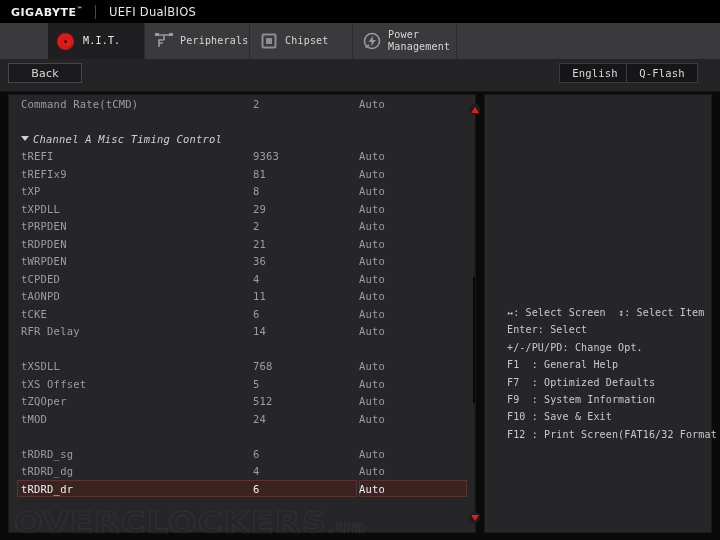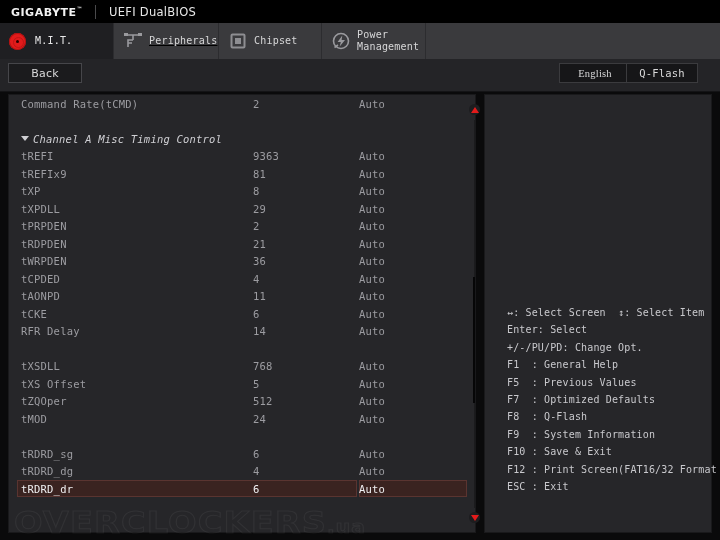--- a/index.html
+++ b/index.html
@@ -81,21 +81,21 @@
   }
   .btn{
     position:absolute;box-sizing:border-box;
     display:flex;align-items:center;justify-content:center;
     font-size:10.5px;color:#d9d9da;letter-spacing:.2px;
     background:#161618;border:1px solid #3b3b3e;cursor:default;
   }
   .btn.back{left:8px;top:4px;width:74px;height:20px;
     background:#1b1b1d;border:1px solid #46464a;
     font-family:"DejaVu Sans","Liberation Sans",sans-serif;font-size:11px;}
-  .btn.lang{left:559px;top:4px;width:72px;height:20px;font-family:Liberation Serif, serif;}
+  .btn.lang{left:559px;top:4px;width:72px;height:20px;}
   .btn.qflash{left:626px;top:4px;width:72px;height:20px;}
 
   
   .pane-left{
     position:absolute;left:8px;top:94px;width:468px;height:439px;
     background:#262629;border:1px solid #19191b;box-sizing:border-box;
     overflow:hidden;
   }
   .pane-right{
     position:absolute;left:484px;top:94px;width:228px;height:439px;
@@ -185,27 +185,27 @@
 
 <div id="app">
 
   <div class="brandbar">
     <div class="brand-logo"><span>GIGABYTE</span><span class="brand-tm">™</span></div>
     <div class="brand-div"></div>
     <div class="brand-sub">UEFI DualBIOS</div>
   </div>
 
   <div class="tabstrip" id="tabstrip">
-      <div class="tab active" style="width: 114px;">
+      <div class="tab active" style="width: 97px; margin-left: 48px;">
         <span class="tico">
           <div class="ico-target"></div>
         </span>
         <span class="tlabel">M.I.T.</span>
       </div>
-      <div class="tab" style="width: 105px; text-decoration: underline;">
+      <div class="tab" style="width: 105px;">
         <span class="tico">
           <svg width="22" height="22" viewBox="0 0 22 22">
             <path fill="none" stroke="#9a9a9e" stroke-width="1.6" d="M3 5h16M11 5v5M11 10H6v7M6 13h4"></path>
             <rect x="2" y="3" width="4" height="3" fill="#9a9a9e"></rect>
             <rect x="16" y="3" width="4" height="3" fill="#9a9a9e"></rect>
           </svg>
         </span>
         <span class="tlabel">Peripherals</span>
       </div>
       <div class="tab" style="width: 103px;">
@@ -355,25 +355,22 @@
         <i></i>
       </div>
   </div>
 
   <div class="pane-right">
     <div class="help" id="help">
         <div class="help-line">↔: Select Screen  ↕: Select Item</div>
         <div class="help-line">Enter: Select</div>
         <div class="help-line">+/-/PU/PD: Change Opt.</div>
         <div class="help-line">F1  : General Help</div>
-        <div class="help-line">F5  : Previous Values</div>
         <div class="help-line">F7  : Optimized Defaults</div>
-        <div class="help-line">F8  : Q-Flash</div>
         <div class="help-line">F9  : System Information</div>
         <div class="help-line">F10 : Save &amp; Exit</div>
         <div class="help-line">F12 : Print Screen(FAT16/32 Format Only)</div>
-        <div class="help-line">ESC : Exit</div>
       </div>
   </div>
 
   <div class="watermark"><span>OVERCLOCKERS</span><span class="wm-small">.ua</span></div>
 
 </div>
 
 </body></html>

